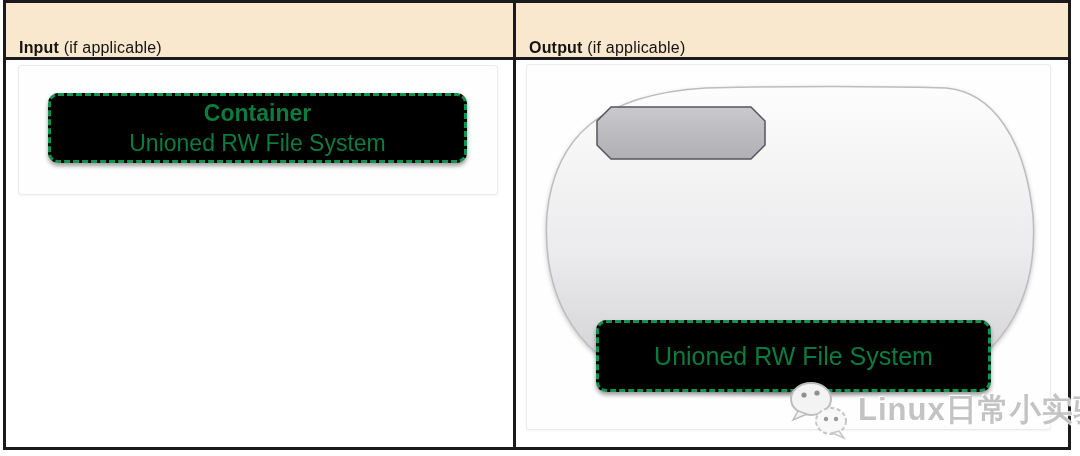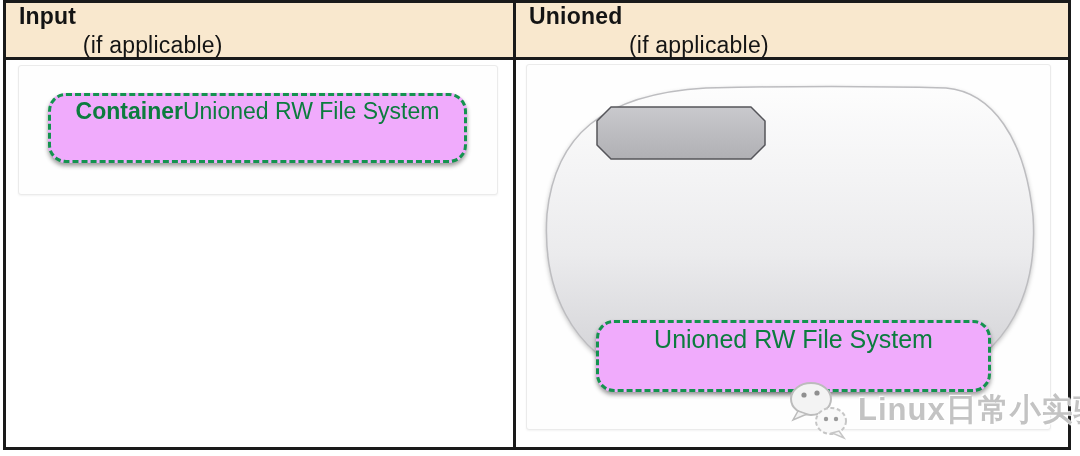--- a/index.html
+++ b/index.html
@@ -9,22 +9,22 @@
   .page { position:relative; width:1080px; height:456px; background:#ffffff; overflow:hidden; }
 
   .table-frame {
     position:absolute; left:3px; top:0; width:1068px; height:450px;
     border:3px solid #1a1a1a; background:#ffffff;
   }
 
   
   .header-row { display:flex; height:57px; border-bottom:3px solid #1a1a1a; }
   .header-cell {
-    background:#f9e8ce; display:flex; align-items:flex-start;
-    font-size:23px; color:#141414; padding-left:13px; letter-spacing:0.2px;
+    background:#f9e8ce; display:flex; align-items:flex-end;
+    font-size:16px; color:#141414; padding-left:13px; letter-spacing:0.2px;
   }
   .header-cell.left  { width:510px; border-right:3px solid #1a1a1a; }
   .header-cell.right { flex:1; }
   .hdr-bold { font-weight:bold; }
   .hdr-rest { font-weight:normal; white-space:pre;margin-top:29px; }
 
   
   .body-row { display:flex; height:387px; }
   .body-cell { position:relative; background:#ffffff; }
   .body-cell.left  { width:510px; border-right:3px solid #1a1a1a; }
@@ -33,23 +33,23 @@
   
   .subpanel {
     position:absolute; background:#fefefe; border:1px solid #ebebeb;
     border-radius:3px; box-shadow:0 1px 2px rgba(0,0,0,0.05);
   }
   .subpanel.input-panel  { left:12px; top:5px;  width:480px; height:130px; }
   .subpanel.output-panel { left:10px; top:4px;  width:525px; height:366px; }
 
   
   .green-box {
-    position:absolute; background:#f0abfc; border:3px dashed #14934f;
-    border-radius:18px; box-shadow:0 3px 4px rgba(40,40,40,0.45);
-    display:flex; justify-content:center;
+    position:absolute; background:#000000; border:3px dashed #14934f;
+    border-radius:10px; box-shadow:0 3px 4px rgba(40,40,40,0.45);
+    display:flex; flex-direction:column; justify-content:center;
     text-align:center; color:#0c7c3e;
   }
   .green-box.container-box { left:42px; top:33px; width:419px; height:70px; }
   .green-box.rw-box { left:80px; top:260px; width:395px; height:72px; }
   .gb-title { font-weight:bold; font-size:23px; line-height:30px; }
   .gb-sub   { font-size:23px; line-height:30px; }
   .gb-label { font-size:25px; line-height:32px; }
 
   
   .blob-svg { position:absolute; left:28px; top:24px; filter:drop-shadow(0 2px 2px rgba(0,0,0,0.22)); }
@@ -70,21 +70,21 @@
 
 <div class="page">
   <div class="table-frame">
 
     <div class="header-row">
       <div class="header-cell left">
         <span class="hdr-bold">Input</span>
           <span class="hdr-rest"> (if applicable)</span>
       </div>
       <div class="header-cell right">
-        <span class="hdr-bold">Unioned</span>
+        <span class="hdr-bold">Output</span>
           <span class="hdr-rest"> (if applicable)</span>
       </div>
     </div>
 
     <div class="body-row">
 
       <div class="body-cell left">
         <div class="subpanel input-panel"></div>
         <div class="green-box container-box">
           <div class="gb-title">Container</div>

